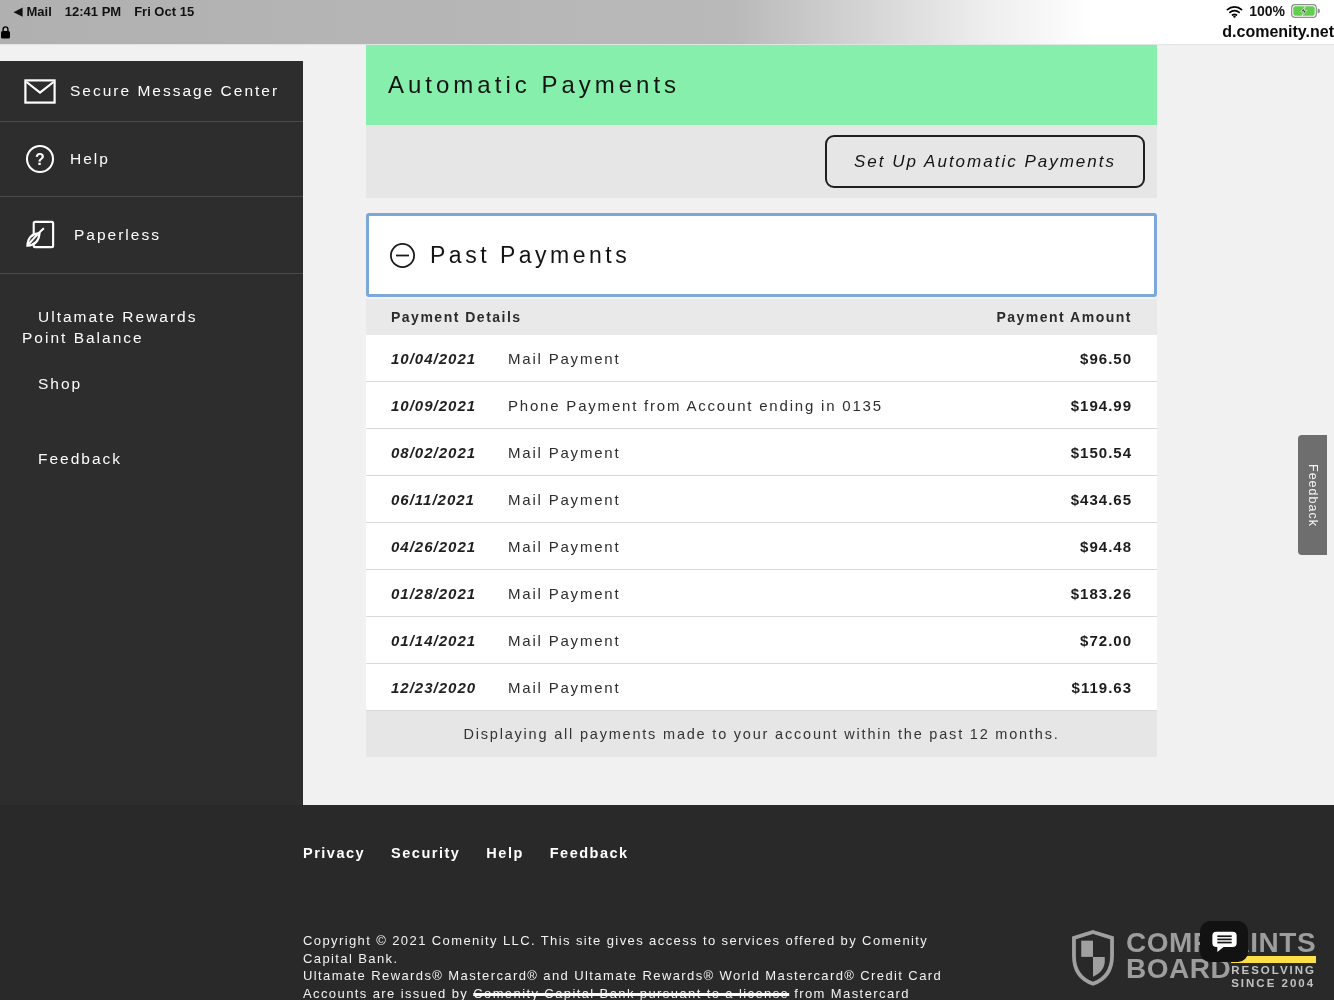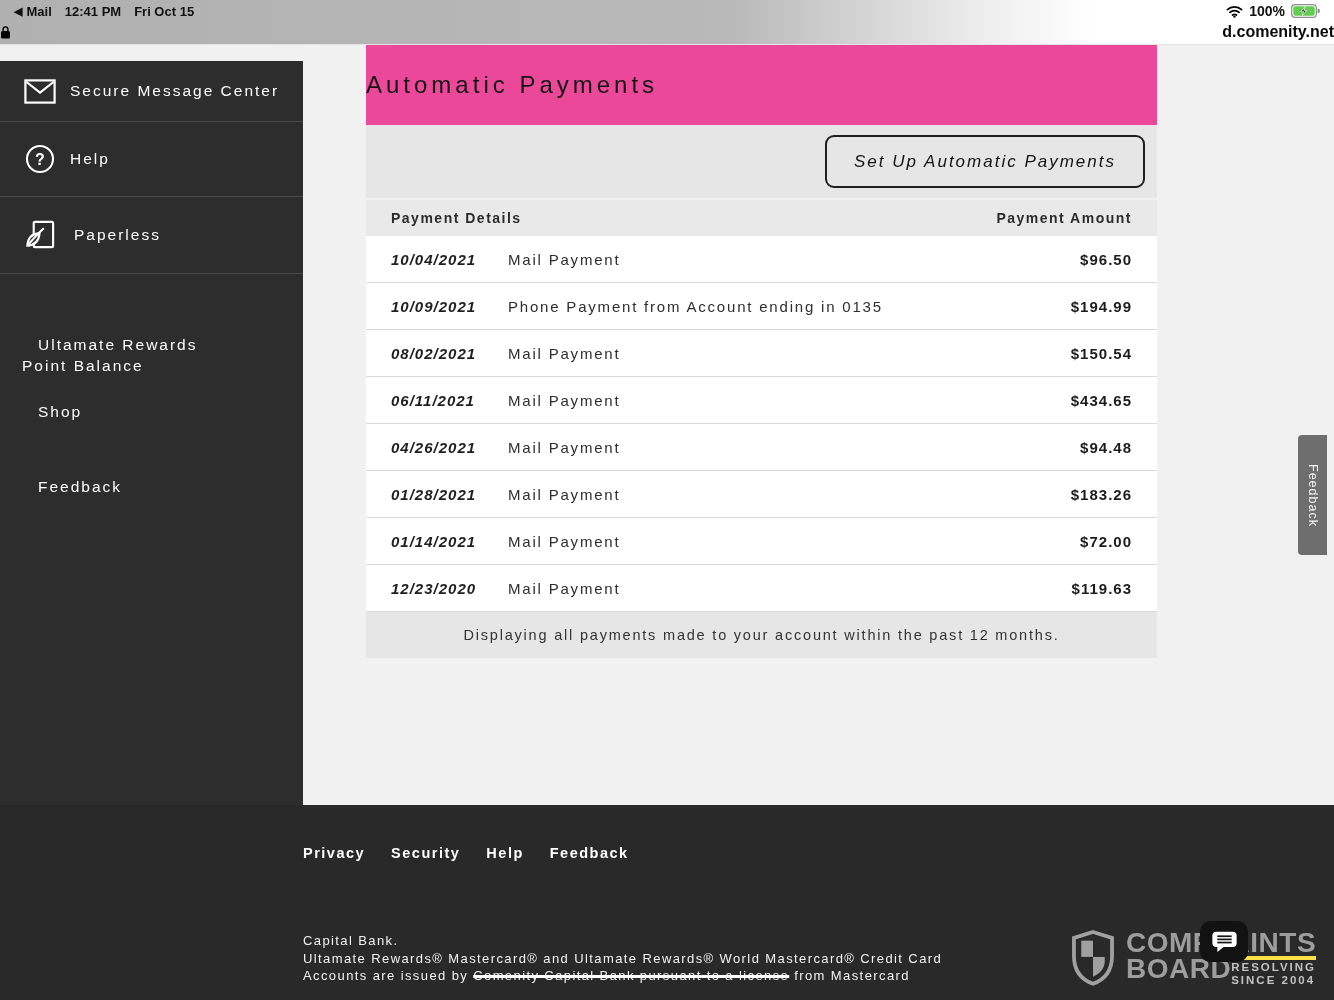--- a/index.html
+++ b/index.html
@@ -21,31 +21,31 @@
     display:flex; align-items:center; justify-content:space-between; gap:6px;
     font-size:16px; font-weight:700; color:#0a0a0a; }
 
   
   .sidebar { position:absolute; left:0; top:61px; width:303px; height:760px; background:#2d2d2d; color:#fff; }
   .side-item { display:flex; align-items:center; gap:14px; padding-left:24px;
     border-bottom:1px solid #4a4a4a; cursor:pointer; }
   .side-item .lbl { font-size:15.5px; letter-spacing:2px; color:#fdfdfd; }
   .si-1 { height:61px; } .si-2 { height:75px; } .si-3 { height:77px;gap:17px; }
   .side-plain { position:absolute; left:0; width:100%; cursor:pointer; }
-  .side-plain .lbl { display:block; font-size:15.5px; letter-spacing:2px; color:#fdfdfd; line-height:21px;margin-top:28px; }
+  .side-plain .lbl { display:block; font-size:15.5px; letter-spacing:2px; color:#fdfdfd; line-height:21px; }
   .sp-1 { top:245px; padding-left:22px; text-indent:16px; width:230px; }
   .sp-1 .lbl { text-indent:16px; }
   .sp-1 .lbl::first-line { }
   .sp-2 { top:312px; padding-left:38px; }
   .sp-3 { top:387px; padding-left:38px; }
   .sp-4 { top:462px; padding-left:38px; }
 
   
   .card { position:absolute; left:366px; top:45px; width:791px; }
-  .card-title-sec { background:#ec4899; height:80px; display:flex; align-items:center; }
+  .card-title-sec { background:#86efac; height:80px; display:flex; align-items:center; padding-left:22px; }
   .card-title-sec h1 { font-size:24px; font-weight:400; letter-spacing:4px; color:#141414; }
   .card-btn-sec { background:#e6e6e6; height:73px; display:flex; align-items:center; justify-content:flex-end; padding-right:12px; }
   .setup-btn { height:53px; padding:0 27px; background:transparent; border:2px solid #1f1f1f; border-radius:9px;
     font-family:Liberation Sans, sans-serif; font-style:italic; font-size:17px; letter-spacing:2px; color:#141414; cursor:pointer; }
   .past-box { margin-top:15px; background:#ffffff; border:3px solid #7da7d8; border-radius:3px; height:84px;
     display:flex; align-items:center; gap:14px; padding-left:20px; cursor:pointer; }
   .past-box h2 { font-size:23px; font-weight:400; letter-spacing:3.5px; color:#141414; }
 
   .table-wrap { margin-top:2px; background:#ffffff; }
   .t-head { background:#e9e9e9; height:36px; display:flex; align-items:center; justify-content:space-between;
@@ -69,21 +69,21 @@
   .f-copy { position:absolute; left:303px; top:127px; width:730px; font-size:13px; line-height:17.5px;
     letter-spacing:1.4px; color:#f2f2f2; }
   .struck { text-decoration:line-through; text-decoration-thickness:2.5px; text-decoration-color:#ffffff; }
 
   
   .wm { position:absolute; left:1070px; top:125px; display:flex; align-items:flex-start; gap:10px; }
   .wm-text { display:flex; flex-direction:column; }
   .wm-line1 { font-size:28px; font-weight:700; letter-spacing:0.5px; color:#9d9d9d; line-height:26px; }
   .wm-line2row { display:flex; align-items:flex-start; gap:0; }
   .wm-line2 { font-size:28px; font-weight:700; letter-spacing:0.5px; color:#9d9d9d; line-height:26px; }
-  .wm-tag { border-top:4px solid #fde047; padding-top:1px; }
+  .wm-tag { border-top:7px solid #fde047; padding-top:1px; }
   .wm-tag div { font-size:11.5px; font-weight:700; letter-spacing:2px; color:#c2c2c2; line-height:13px; }
   .chat-btn { position:absolute; left:1200px; top:116px; width:48px; height:41px; background:#121212;
     border-radius:10px; display:flex; align-items:center; justify-content:center; cursor:pointer; z-index:5; }
 </style>
 </head>
 <body>
 
 <div class="screen">
 
   <div class="top-bar">
@@ -157,20 +157,27 @@
   </nav>
 
   <main class="card">
     <section class="card-title-sec">
       <h1>Automatic Payments</h1>
     </section>
     <section class="card-btn-sec">
       <button class="setup-btn">Set Up Automatic Payments</button>
     </section>
 
+    <section class="past-box">
+      <svg width="27" height="27" viewBox="0 0 27 27">
+        <circle cx="13.5" cy="13.5" r="11.6" fill="none" stroke="#1a1a1a" stroke-width="1.8"></circle>
+        <line x1="7" y1="13.5" x2="20" y2="13.5" stroke="#1a1a1a" stroke-width="1.8"></line>
+      </svg>
+      <h2>Past Payments</h2>
+    </section>
 
     <section class="table-wrap">
       <div class="t-head">
         <span>Payment Details</span>
         <span>Payment Amount</span>
       </div>
 
       <div class="t-row">
         <span class="t-date">10/04/2021</span>
         <span class="t-desc">Mail Payment</span>
@@ -222,20 +229,21 @@
 
   <footer class="footer">
     <div class="f-links">
       <a>Privacy</a>
       <a>Security</a>
       <a>Help</a>
       <a>Feedback</a>
     </div>
 
     <div class="f-copy">
+      <div><span>Copyright © 2021 Comenity LLC. This site gives access to services offered by Comenity</span></div>
       <div><span>Capital Bank.</span></div>
       <div><span>Ultamate Rewards® Mastercard® and Ultamate Rewards® World Mastercard® Credit Card</span></div>
       <div>
         <span>Accounts are issued by </span><span class="struck">Comenity Capital Bank pursuant to a license</span><span> from Mastercard</span>
       </div>
     </div>
 
     <div class="wm">
       <svg width="46" height="56" viewBox="0 0 40 50">
         <path d="M20 1.8 L37 7 V23 C37 36.5 30 44.5 20 48 C10 44.5 3 36.5 3 23 V7 Z" fill="none" stroke="#a0a0a0" stroke-width="3.4"></path>

